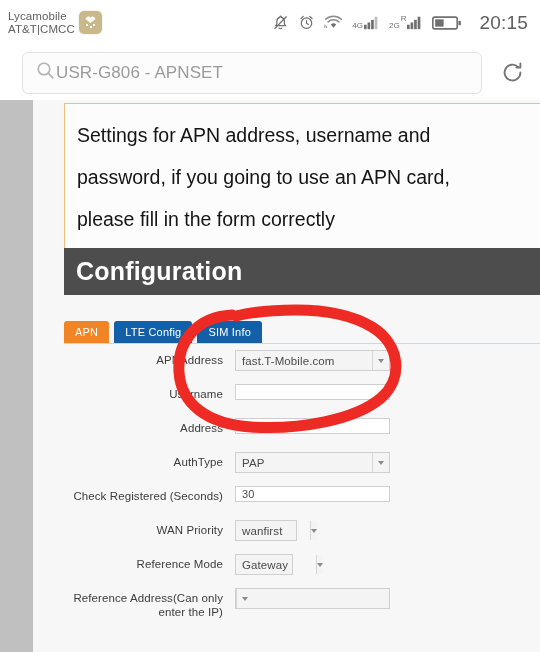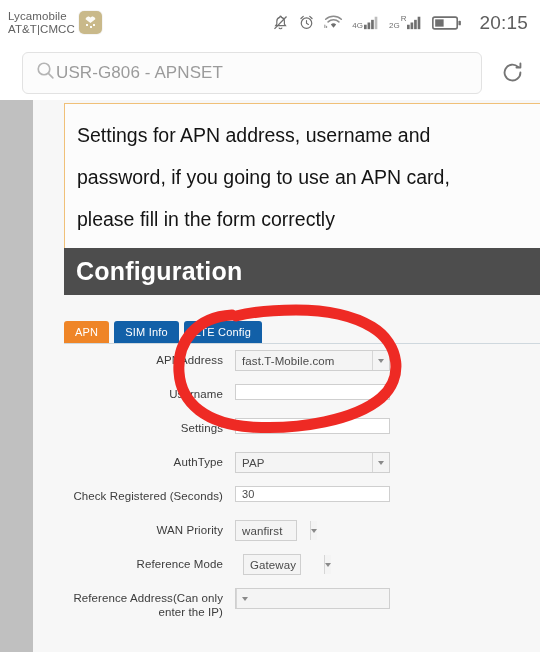--- a/index.html
+++ b/index.html
@@ -296,21 +296,21 @@
   }
   .select-arrow::after {
     content: "";
     width: 0; height: 0;
     border-left: 3.5px solid transparent;
     border-right: 3.5px solid transparent;
     border-top: 4px solid #8a8a8a;
   }
   .select-box.w-wide { width: 155px; }
   .select-box.w-narrow { width: 62px; }
-  .select-box.w-mid { width: 58px; margin-left: 8px; }
+  .select-box.w-mid { width: 58px; }
 
   
   .annotation {
     position: absolute;
     left: 0; top: 0;
     width: 540px; height: 652px;
     pointer-events: none;
     z-index: 50;
   }
 </style>
@@ -421,24 +421,24 @@
 
       <div class="config-header">
         <h1>Configuration</h1>
       </div>
 
       <div class="tabs">
         <div class="tab active">
           <span>APN</span>
         </div>
         <div class="tab inactive">
+          <span>LTE Config</span>
+        </div>
+        <div class="tab inactive">
           <span>SIM Info</span>
-        </div>
-        <div class="tab inactive">
-          <span>LTE Config</span>
         </div>
       </div>
       <div class="tab-underline"></div>
 
       <div class="form">
 
         <div class="form-row">
           <div class="form-label">APNAddress</div>
           <div class="field-wrap">
             <div class="select-box w-wide">
@@ -449,21 +449,21 @@
         </div>
 
         <div class="form-row">
           <div class="form-label">Username</div>
           <div class="field-wrap">
             <div class="input-box empty w-wide"></div>
           </div>
         </div>
 
         <div class="form-row">
-          <div class="form-label">Settings</div>
+          <div class="form-label">Address</div>
           <div class="field-wrap">
             <div class="input-box empty w-wide"></div>
           </div>
         </div>
 
         <div class="form-row">
           <div class="form-label">AuthType</div>
           <div class="field-wrap">
             <div class="select-box w-wide">
               <div class="select-value">PAP</div>

